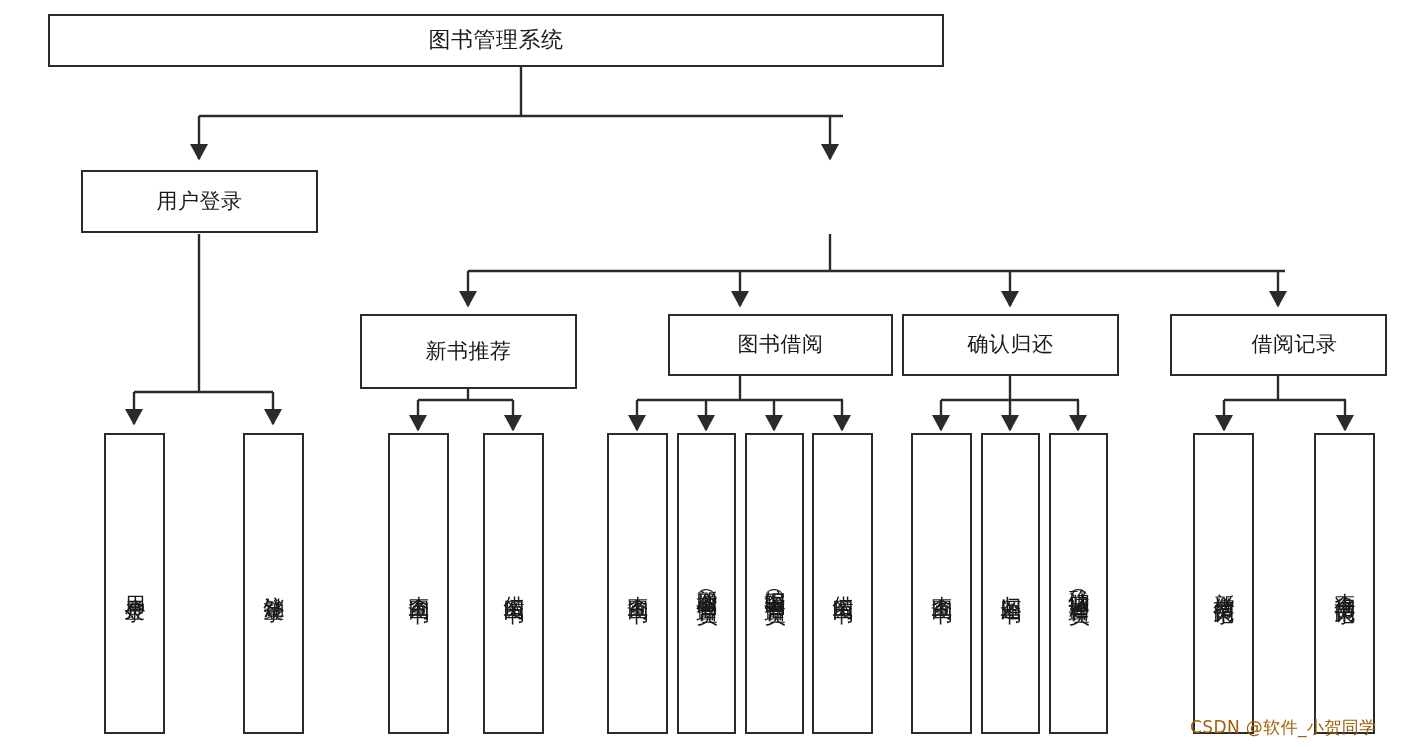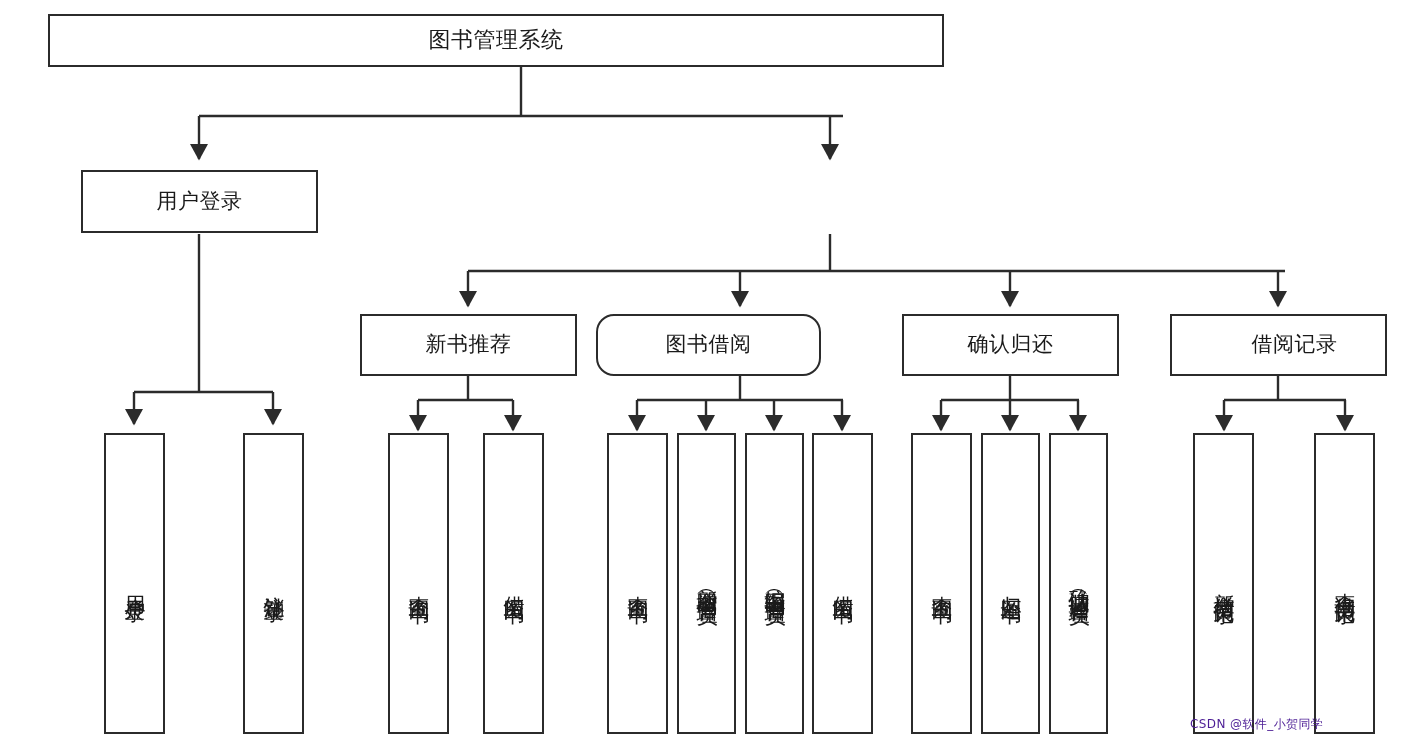--- a/index.html
+++ b/index.html
@@ -54,22 +54,22 @@
     writing-mode: vertical-rl;
     text-orientation: upright;
     font-size: 21px;
     letter-spacing: 2.5px;
     line-height: 1;
     white-space: nowrap;
   }
   .node.root .lbl { font-size: 22px; }
   .watermark {
     position: absolute;
-    color: #4c1d95;
-    font-size: 12px;
+    color: #a16207;
+    font-size: 17px;
     white-space: nowrap;
     letter-spacing: 0.4px;
     font-family: "DejaVu Sans", "Liberation Sans", sans-serif;
   }
 </style>
 </head>
 <body>
 
 <div id="canvas">
 
@@ -125,25 +125,25 @@
 
   <div class="node horiz root" style="left:32px; top:14px; width:896px; height:53px;margin-left:16px;">
     <span class="lbl">图书管理系统</span>
   </div>
 
   <div class="node horiz" style="left:81px; top:170px; width:237px; height:63px;">
     <span class="lbl">用户登录</span>
   </div>
 
 
-  <div class="node horiz" style="left:360px; top:314px; width:217px; height:62px;font-family:Liberation Serif, serif;">
+  <div class="node horiz" style="left:360px; top:314px; width:217px; height:75px;font-family:Liberation Serif, serif;">
     <span class="lbl">新书推荐</span>
   </div>
 
-  <div class="node horiz" style="left:596px; top:314px; width:225px; height:62px;border-radius:18px;">
+  <div class="node horiz" style="left:668px; top:314px; width:225px; height:62px;">
     <span class="lbl">图书借阅</span>
   </div>
 
   <div class="node horiz" style="left:902px; top:314px; width:217px; height:62px;">
     <span class="lbl">确认归还</span>
   </div>
 
   <div class="node horiz" style="left:1170px; top:314px; width:217px; height:62px;padding-left:32px;">
     <span class="lbl">借阅记录</span>
   </div>

